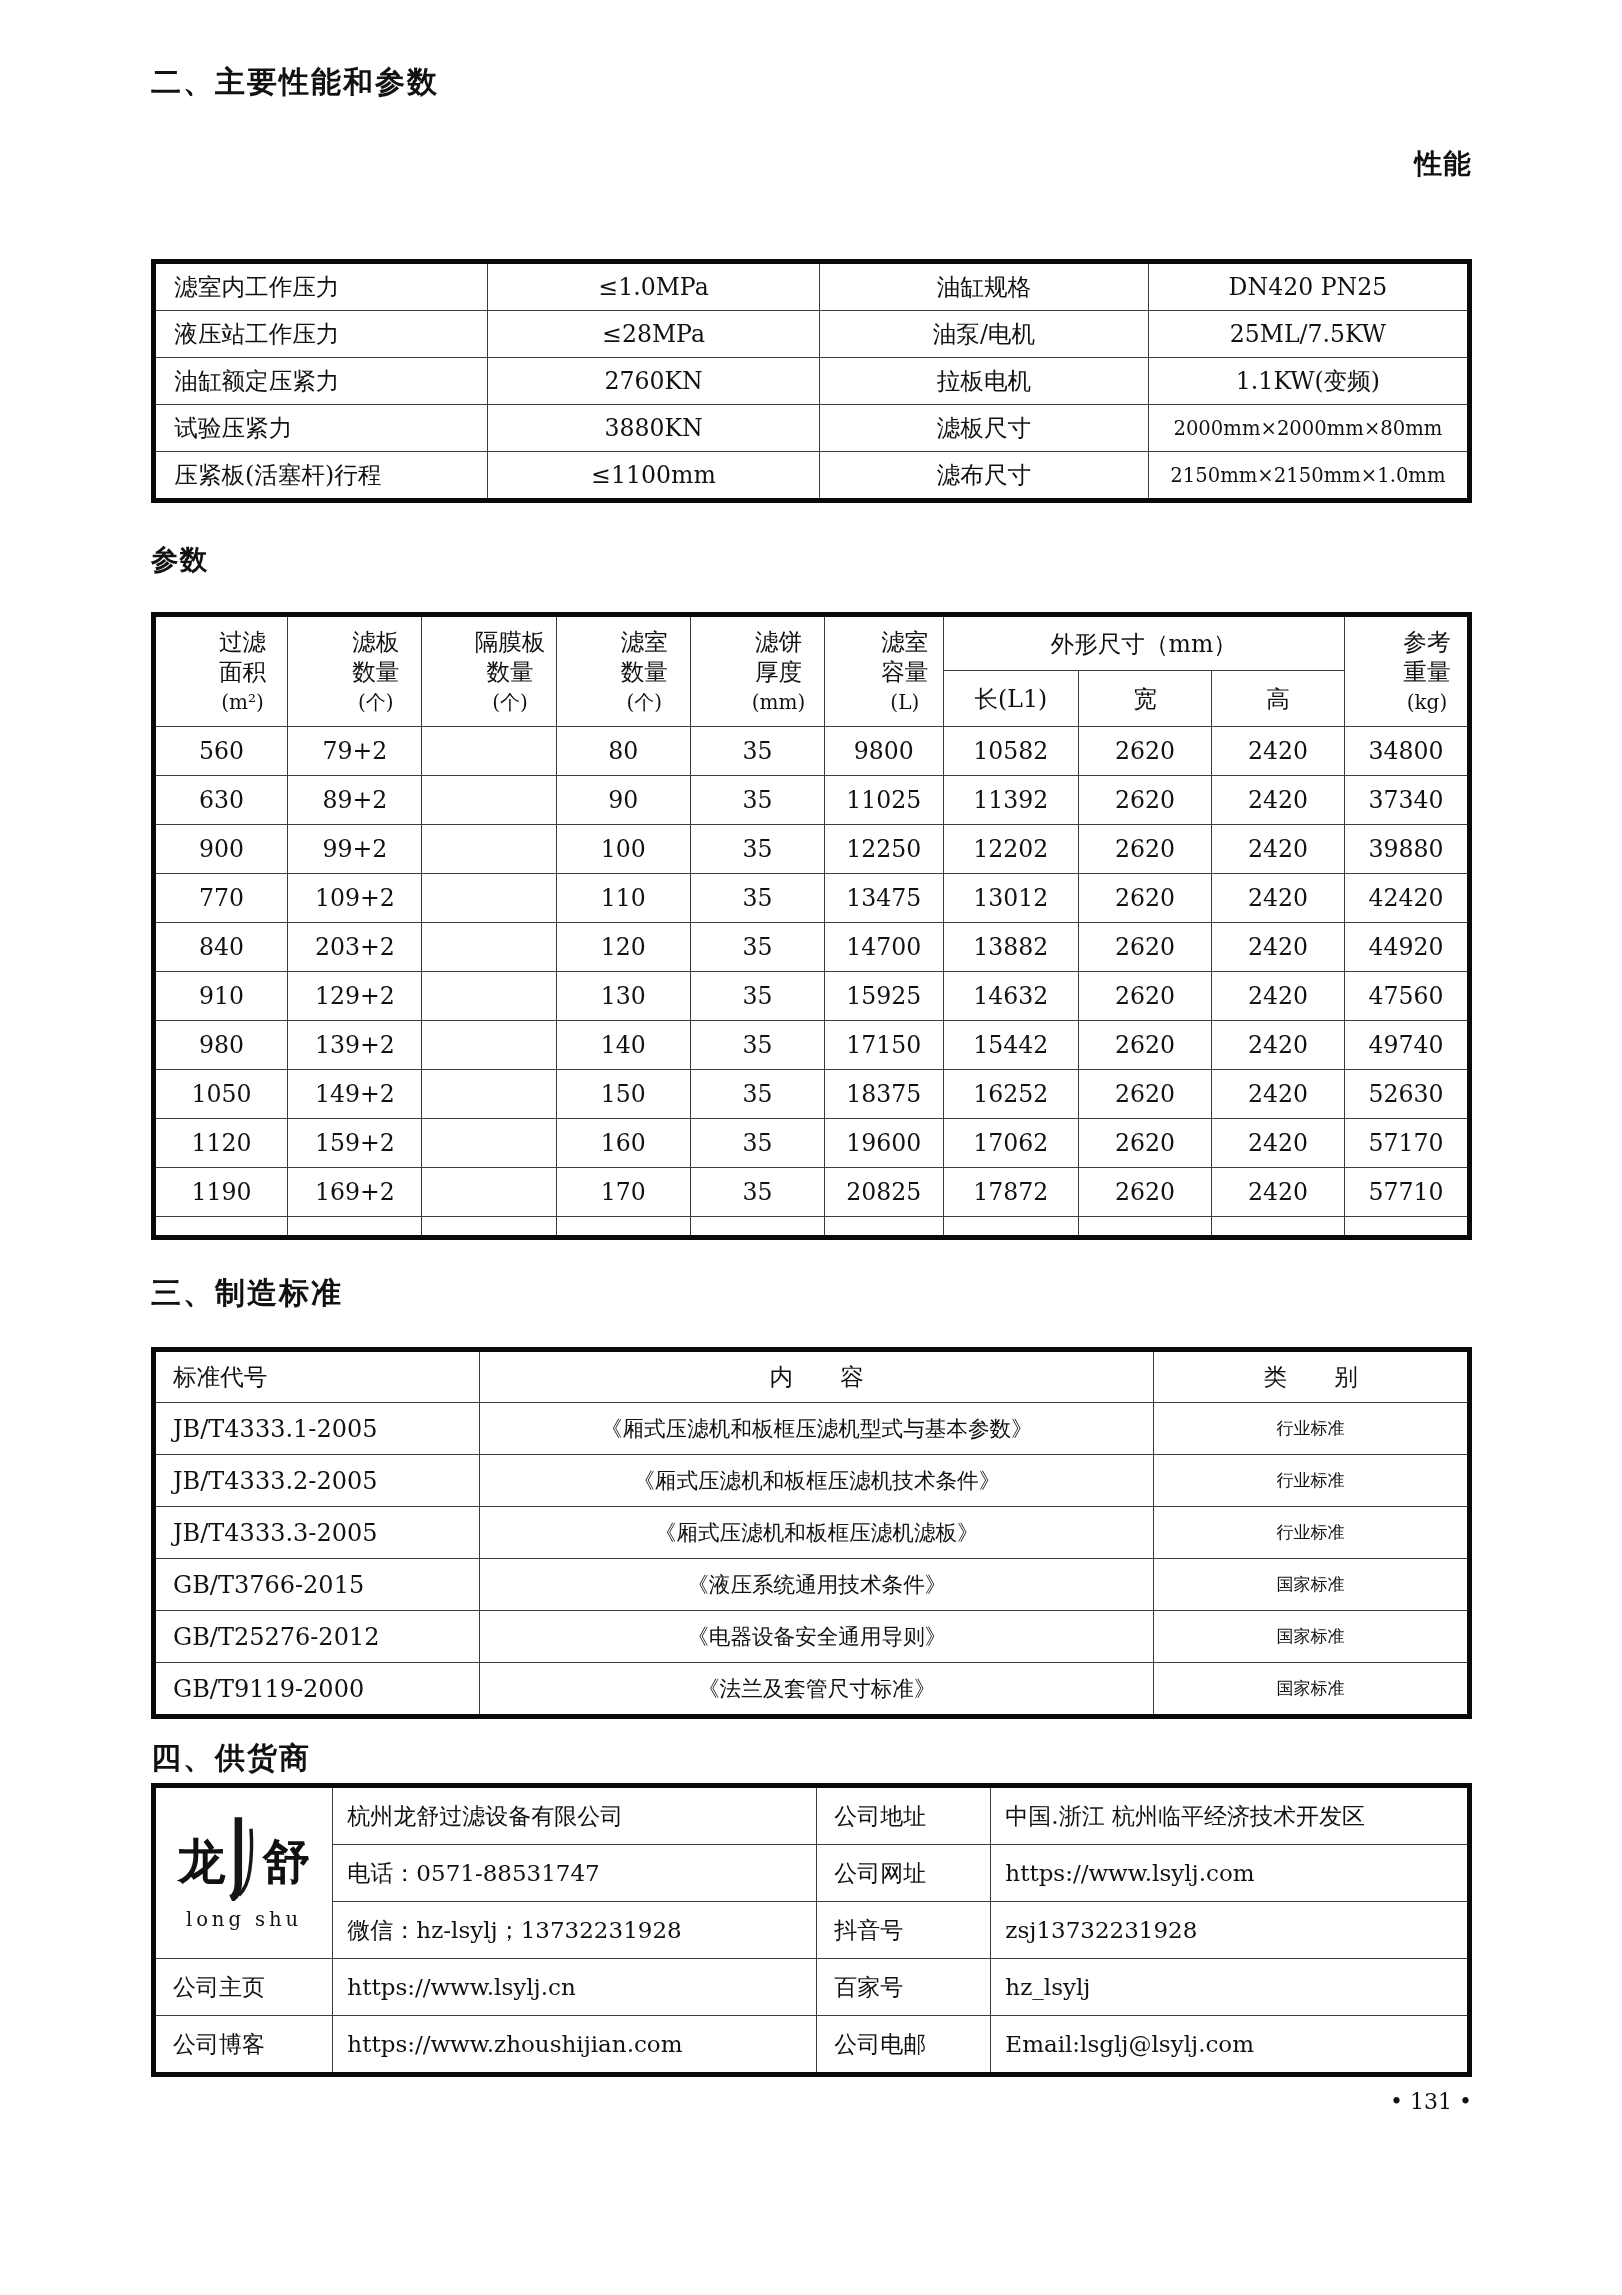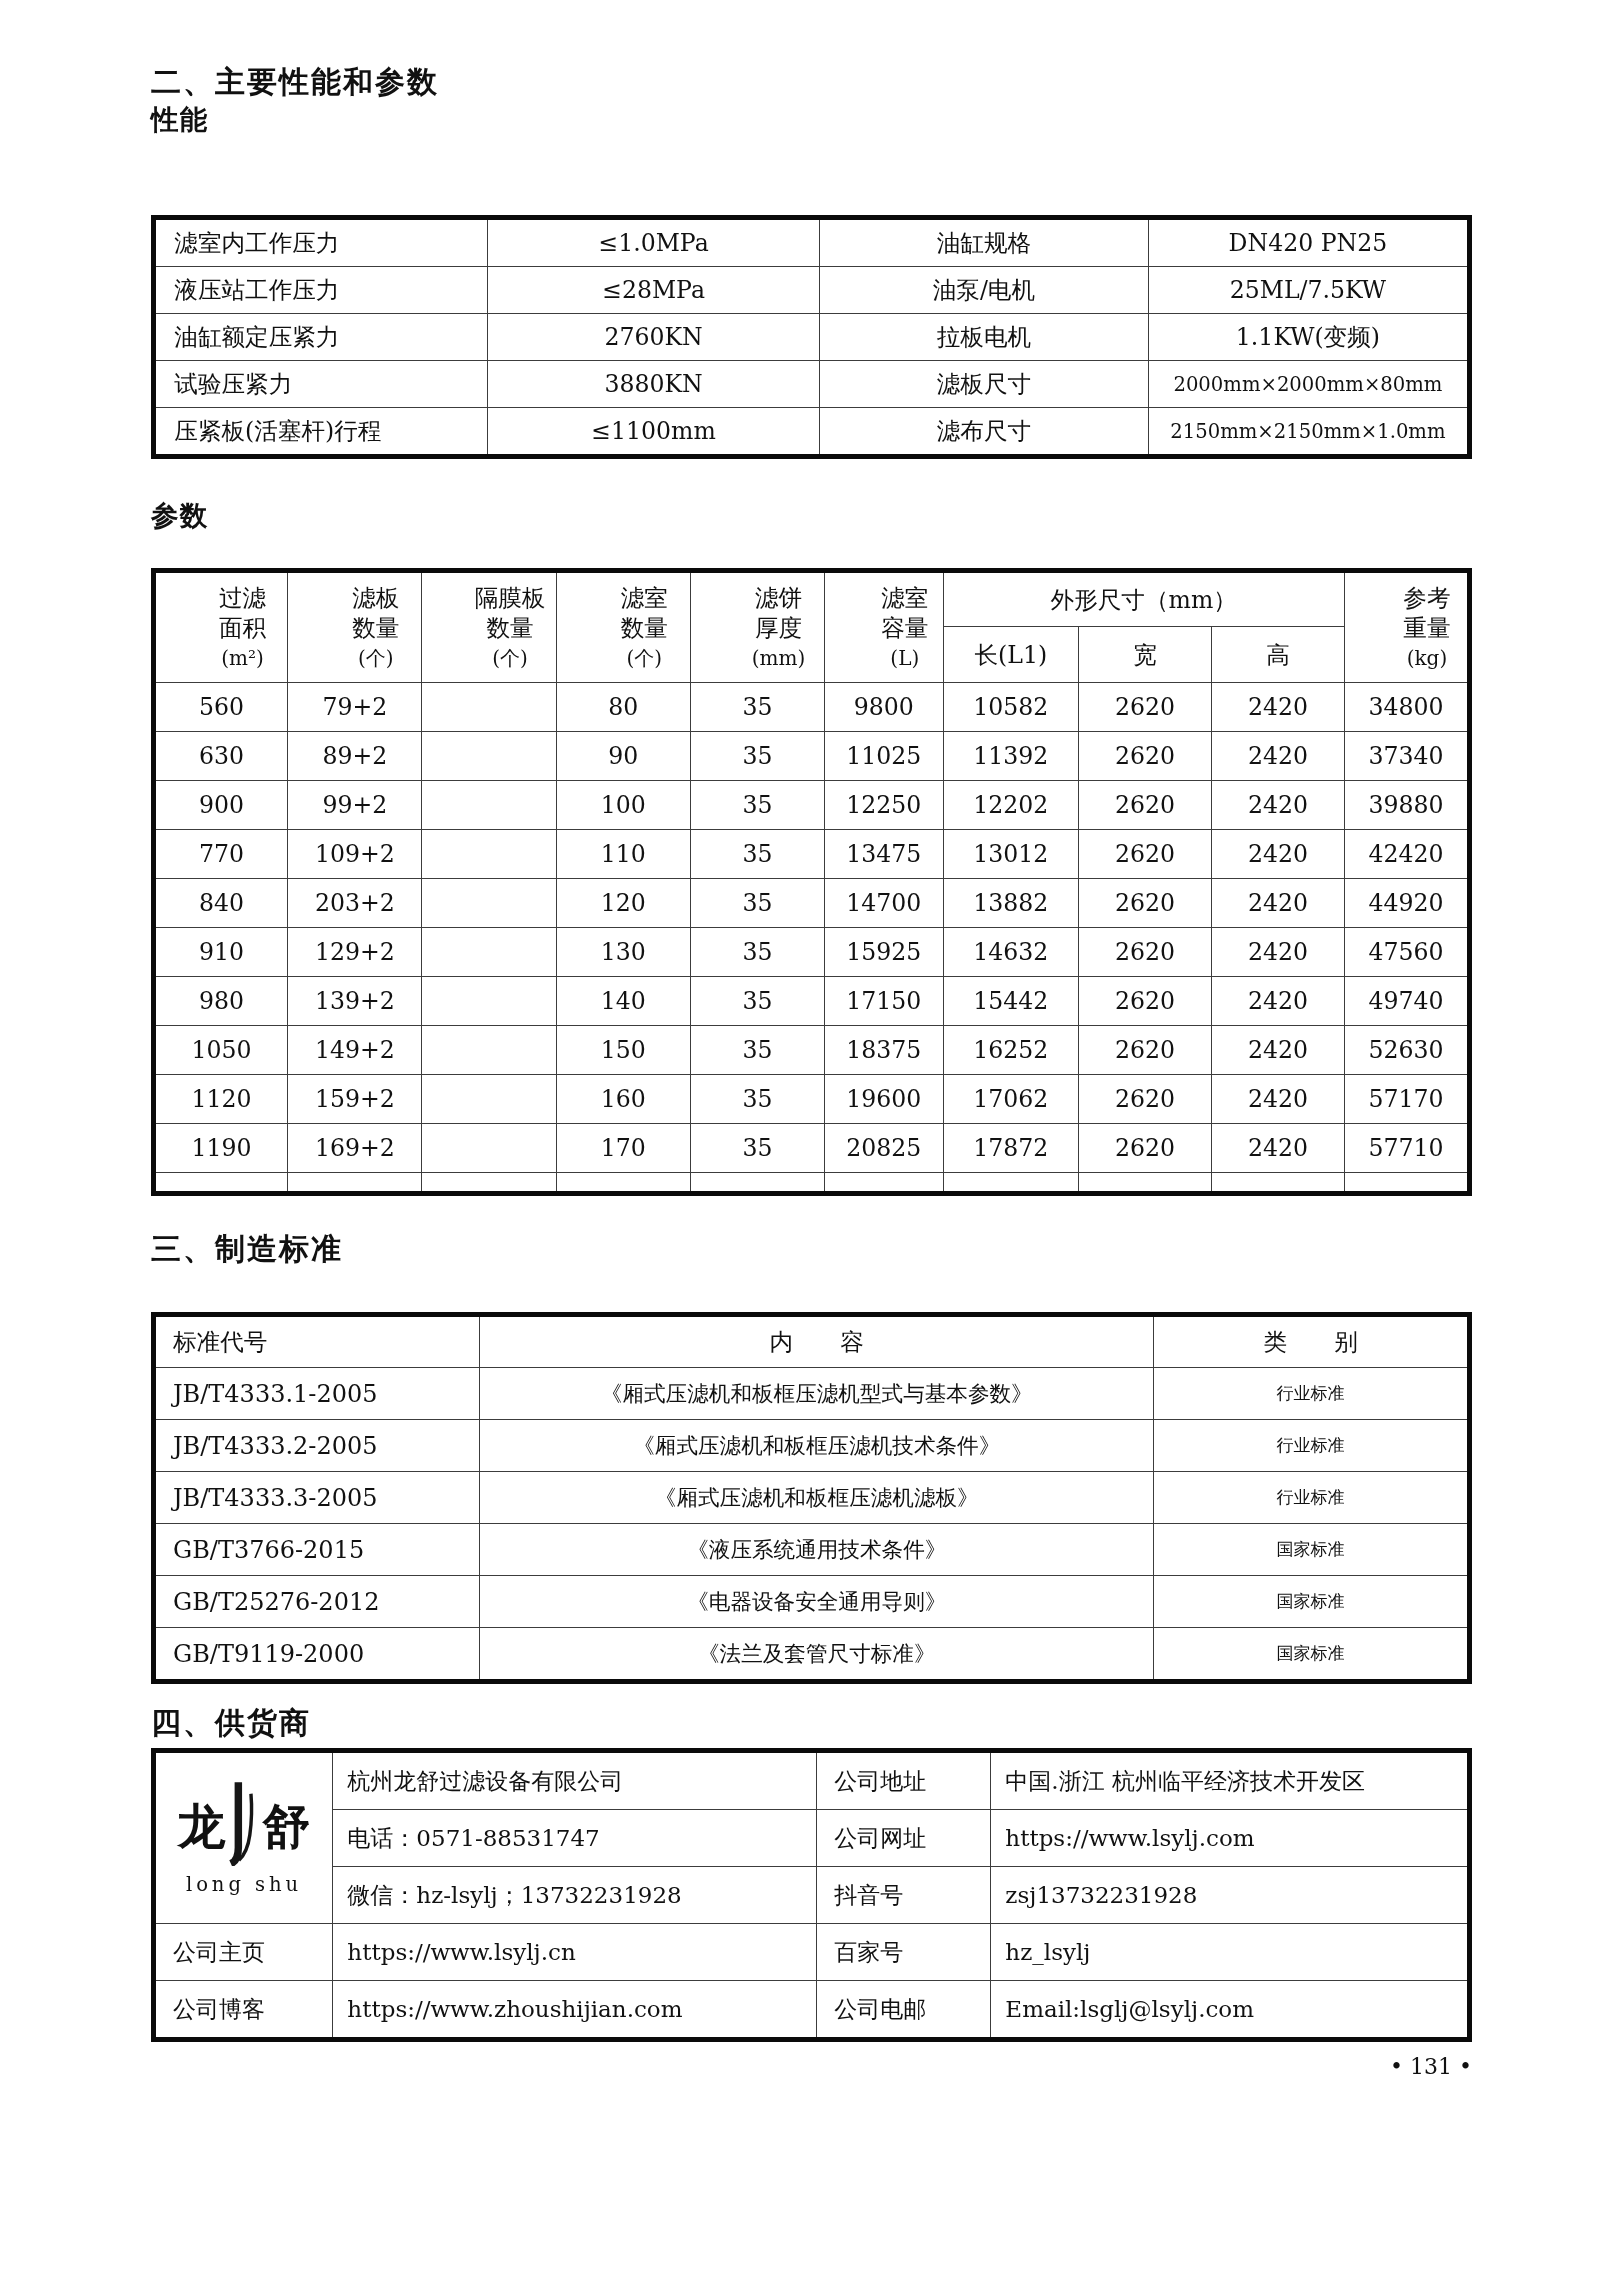--- a/index.html
+++ b/index.html
@@ -3,40 +3,40 @@
 <meta charset="utf-8">
 <style>
   html,body{margin:0;padding:0;background:#e8e8e8;}
   .page{
     width:1622px;height:2295px;background:#ffffff;margin:0 auto;
     box-sizing:border-box;padding:62px 150px 0 151px;position:relative;
     font-family:"DejaVu Serif","Liberation Serif",serif;color:#111;
   }
   .sec-title{font-size:30px;font-weight:bold;margin:0;letter-spacing:2px;line-height:39px;}
   .sub-title{font-size:27.5px;font-weight:bold;margin:0;letter-spacing:1.3px;line-height:37px;}
-  .mt-sub{}
+  .mt-sub{margin-top:44px;text-align:right;}
   table{width:100%;border-collapse:collapse;table-layout:fixed;border:5.9px solid #0a0a0a;}
   td,th{border:1.3px solid #3c3c3c;text-align:center;vertical-align:middle;
         font-size:23.6px;font-weight:normal;padding:0;overflow:hidden;white-space:nowrap;}
   
   .t1{margin-top:77px;}
   .t1 td{height:46px;}
   .t1 td.lbl{text-align:left;padding-left:18.3px;}
   .t1 td.small{font-size:19.6px;}
   
   .t2{margin-top:34px;}
   .t2 th{font-weight:normal;}
   .t2 .vh span{display:block;line-height:30px;padding-left:42px;}
   .t2 .vh .unit{font-size:20px;}
   .t2 .h1r{height:56px;}
   .t2 .h2r{height:56px;}
   .t2 td{height:48px;}
   .t2 tr.empty td{height:18.3px;}
   
-  .t3{margin-top:44px;}
+  .t3{margin-top:35px;}
   .t3 td,.t3 th{height:51px;}
   .t3 .code{text-align:left;padding-left:17px;font-size:24px;}
   .t3 .content{font-size:21.6px;}
   .t3 .cat{font-size:17px;}
   .t3 th{height:50px;}
   .t3 th.code{font-size:23.6px;}
   
   .t4{margin-top:6.5px;}
   .t4 td{height:56px;font-size:23px;}
   .t4 td.lbl{text-align:left;padding-left:17px;}

